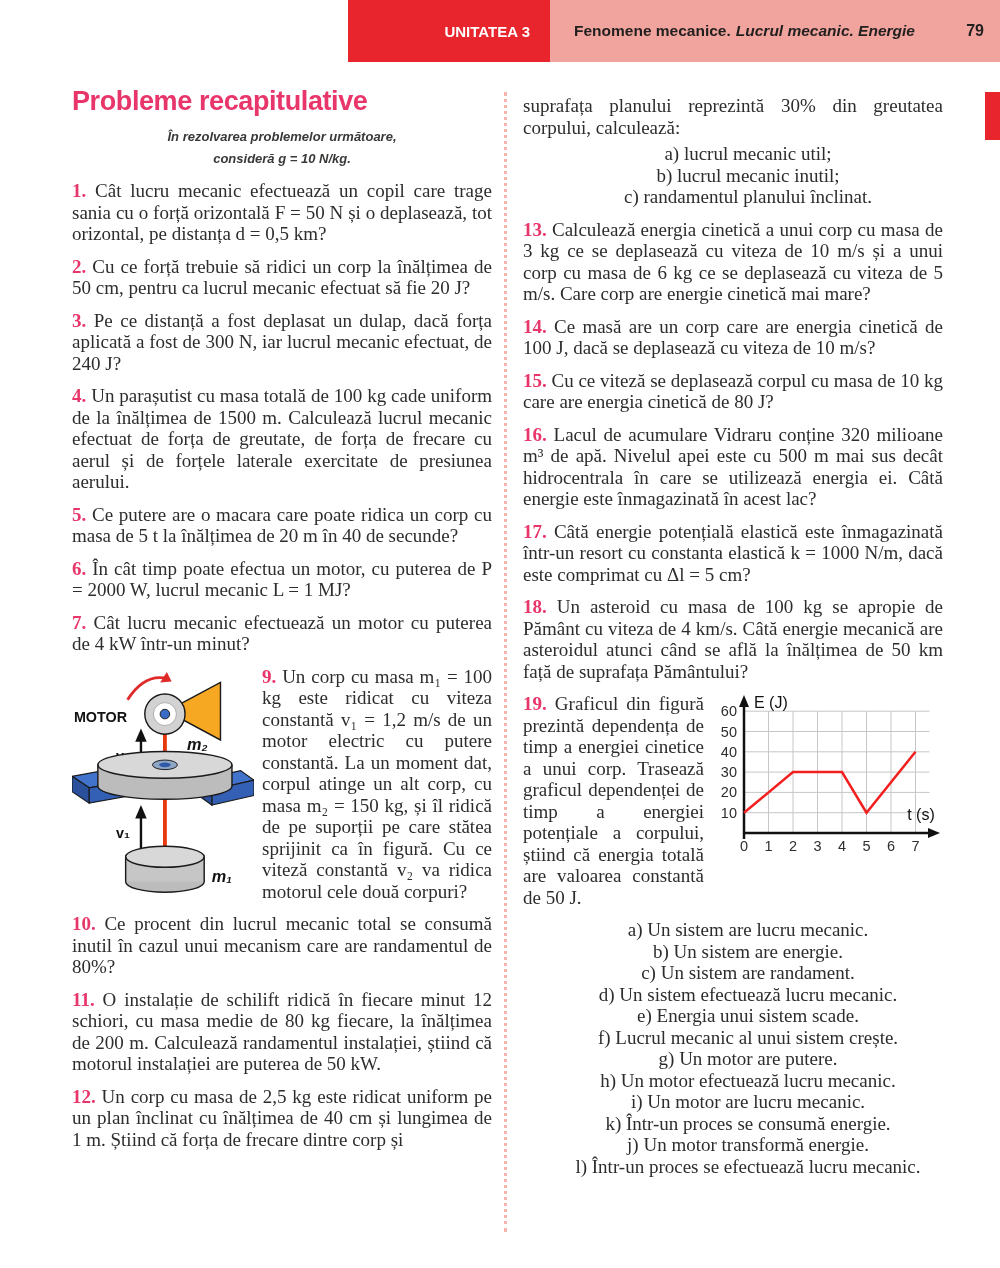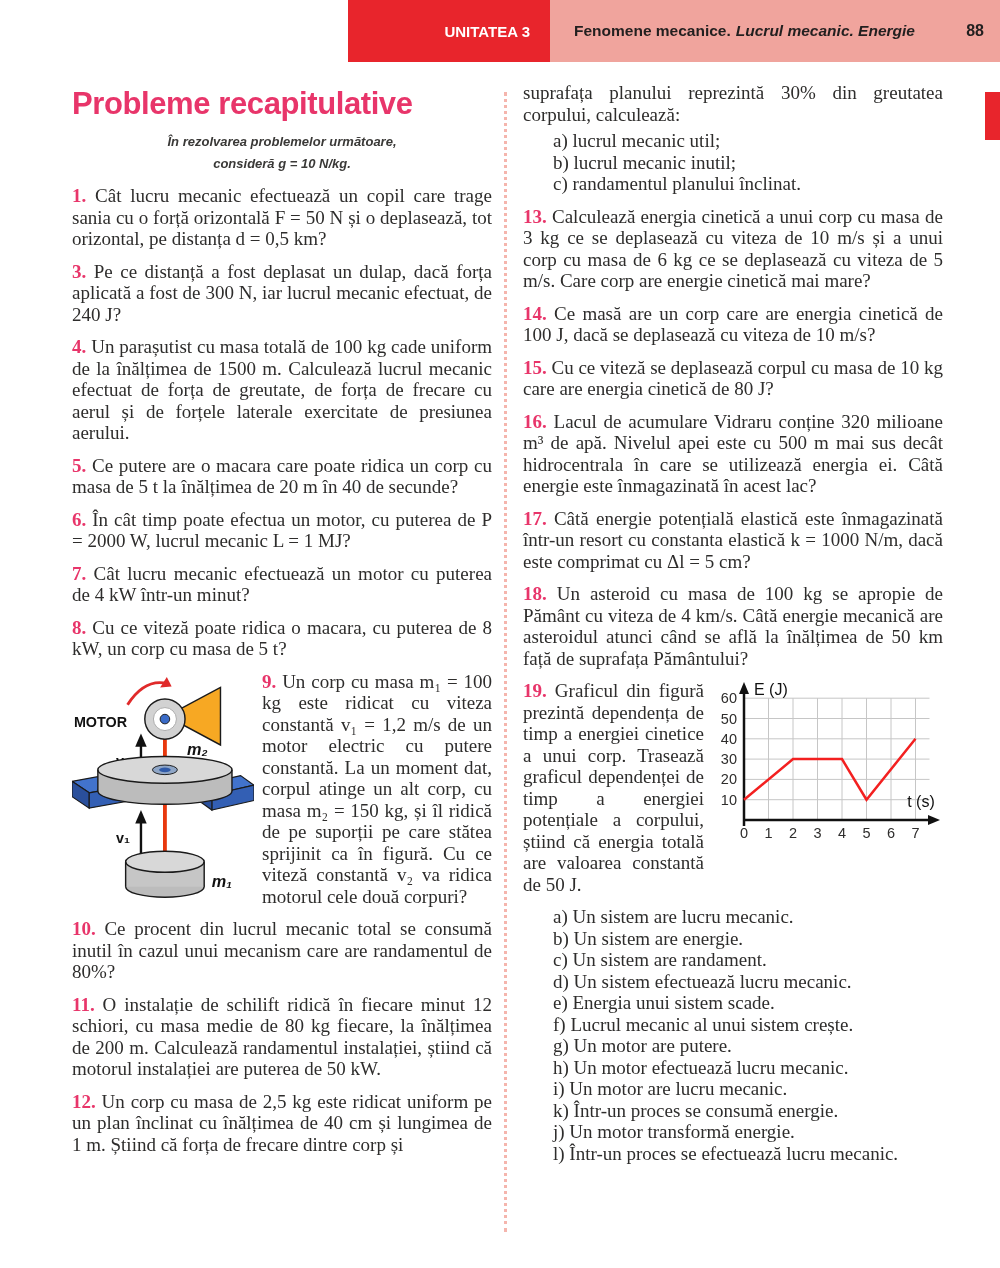--- a/index.html
+++ b/index.html
@@ -16,32 +16,32 @@
                font-family:"Liberation Sans",sans-serif;font-weight:700;font-size:15.5px;color:#221f1f;}
   .chapter-box .it{font-style:italic;margin-left:5px;}
   .pagenum{margin-left:auto;font-size:16px;}
   .side-tab{position:absolute;right:0;top:92px;width:15px;height:48px;background:#e8252c;}
 
   
   .divider{position:absolute;left:504px;top:92px;height:1140px;border-left:3px dotted #f5b5ad;}
 
   
   .col-left{position:absolute;left:72px;top:86px;width:420px;}
-  .col-right{position:absolute;left:523px;top:82px;width:420px;}
+  .col-right{position:absolute;left:523px;top:95px;width:420px;}
 
   h1.title{font-family:"Liberation Sans",sans-serif;font-weight:700;color:#e8356a;
-           font-size:31px;margin:0 0 9px 0;letter-spacing:-0.4px;}
+           font-size:27px;margin:0 0 9px 0;letter-spacing:-0.4px;}
   .subtitle-wrap{margin:0 0 10px 0;}
   .subtitle{font-family:"Liberation Sans",sans-serif;font-style:italic;font-weight:700;
             font-size:13px;line-height:22px;text-align:center;color:#3a3937;}
 
   p.prob{margin:0 0 11px 0;font-size:19px;line-height:21.5px;text-align:justify;}
   .pnum{color:#e8356a;font-weight:700;}
   .opts{margin:-6px 0 11px 0;}
-  .opt{font-size:19px;line-height:21.5px;padding-left:30px;}
+  .opt{font-size:19px;line-height:21.5px;padding-left:30px;text-align:center;}
 
   
   .p9block::after{content:"";display:block;clear:both;}
   .figure{float:left;width:182px;height:232px;margin:2px 8px 2px 0;}
 
   
   .p19block::after{content:"";display:block;clear:both;}
   .graph{float:right;width:235px;height:172px;margin:0 0 2px 4px;}
 
   svg text{font-family:"Liberation Sans","DejaVu Sans",sans-serif;}
@@ -51,42 +51,42 @@
 
 <div class="page">
 
   <div class="header-band">
     <div class="unit-box">
       <span>UNITATEA 3</span>
     </div>
     <div class="chapter-box">
       <span>Fenomene mecanice.</span>
       <span class="it">Lucrul mecanic. Energie</span>
-      <span class="pagenum">88</span>
+      <span class="pagenum">79</span>
     </div>
   </div>
   <div class="side-tab"></div>
 
   <div class="divider"></div>
 
   <div class="col-left">
     <h1 class="title">Probleme recapitulative</h1>
     <div class="subtitle-wrap">
       <div class="subtitle">În rezolvarea problemelor următoare,</div>
       <div class="subtitle">consideră g = 10 N/kg.</div>
     </div>
 
     <div>
         <p class="prob"><span class="pnum">1.</span> Cât lucru mecanic efectuează un copil care trage sania cu o forță orizontală F = 50 N și o deplasează, tot orizontal, pe distanța d = 0,5 km?</p>
+        <p class="prob"><span class="pnum">2.</span> Cu ce forță trebuie să ridici un corp la înălțimea de 50 cm, pentru ca lucrul mecanic efectuat să fie 20 J?</p>
         <p class="prob"><span class="pnum">3.</span> Pe ce distanță a fost deplasat un dulap, dacă forța aplicată a fost de 300 N, iar lucrul mecanic efectuat, de 240 J?</p>
         <p class="prob"><span class="pnum">4.</span> Un parașutist cu masa totală de 100 kg cade uniform de la înălțimea de 1500 m. Calculează lucrul mecanic efectuat de forța de greutate, de forța de frecare cu aerul și de forțele laterale exercitate de presiunea aerului.</p>
         <p class="prob"><span class="pnum">5.</span> Ce putere are o macara care poate ridica un corp cu masa de 5 t la înălțimea de 20 m în 40 de secunde?</p>
         <p class="prob"><span class="pnum">6.</span> În cât timp poate efectua un motor, cu puterea de P = 2000 W, lucrul mecanic L = 1 MJ?</p>
         <p class="prob"><span class="pnum">7.</span> Cât lucru mecanic efectuează un motor cu puterea de 4 kW într-un minut?</p>
-        <p class="prob"><span class="pnum">8.</span> Cu ce viteză poate ridica o macara, cu puterea de 8 kW, un corp cu masa de 5 t?</p>
       </div>
 
     <div class="p9block">
       <div class="figure">
         <svg width="182" height="232" viewBox="0 0 190 240">
 
           <line x1="97" y1="60" x2="97" y2="198" stroke="#e8380d" stroke-width="4"></line>
 
           <polygon points="99,44 155,14 155,74" fill="#f7a823" stroke="#1a1a1a" stroke-width="1.5"></polygon>
 

